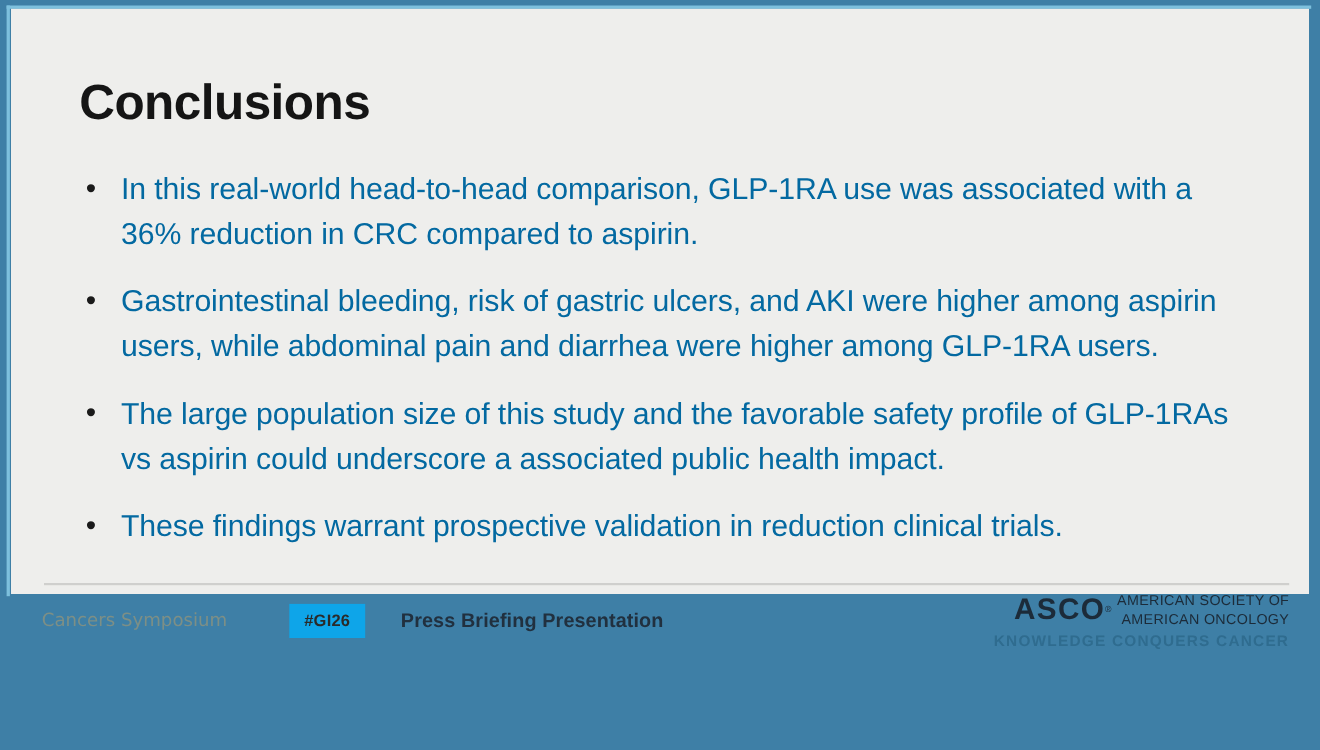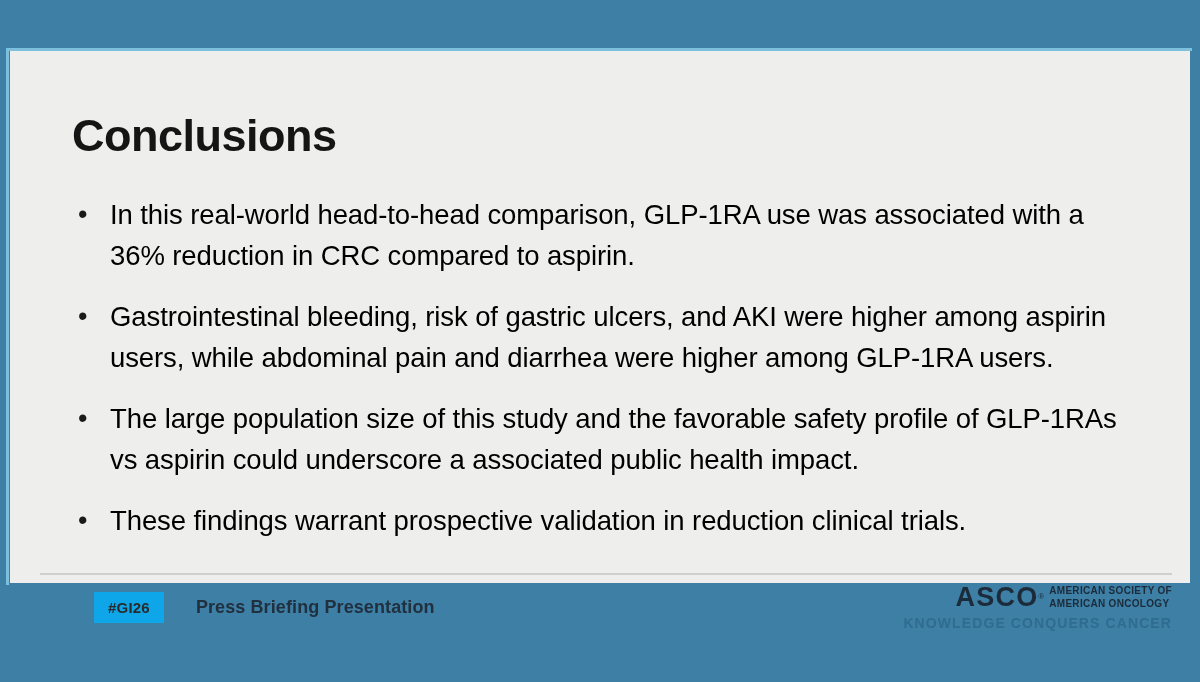--- a/index.html
+++ b/index.html
@@ -16,21 +16,20 @@
   }
 
   
   .slide-frame {
     position: relative;
     box-sizing: border-box;
     width: 1200px;
     height: 550px;
     background: #3e7fa6;
     padding: 8px 10px 10px 10px;
-    margin-top: 43px;
   }
   
   .slide-frame::before {
     content: "";
     position: absolute;
     left: 6px;
     top: 5px;
     right: 8px;
     height: 3px;
     background: #7dc0dd;
@@ -85,21 +84,21 @@
     line-height: 41px;
     color: #1a1a1a;
     text-align: left;
     padding-left: 6px;
     box-sizing: border-box;
   }
   .bullet-text {
     flex: 1 1 auto;
     font-size: 27.5px;
     line-height: 41px;
-    color: #000000;
+    color: #0369a1;
     letter-spacing: -0.1px;
   }
 
   
   .footer {
     flex: 0 0 auto;
     position: relative;
     height: 78px;
     padding: 0 18px 0 28px;
     display: flex;
@@ -185,26 +184,26 @@
     letter-spacing: 1.2px;
     font-family: "Liberation Sans", sans-serif;
   }
   .asco-reg {
     font-size: 8px;
     vertical-align: super;
     color: #1c2b39;
     margin-right: 5px;
   }
   .asco-society {
-    font-size: 10px;
-    color: #1c2b39;
-    text-align: left;
+    font-size: 13px;
+    color: #1c2b39;
+    text-align: right;
     line-height: 1.25;
     letter-spacing: 0.3px;
-    font-weight: bold;
+    font-weight: normal;
   }
   .asco-tagline {
     margin-top: 4px;
     font-size: 14px;
     font-weight: bold;
     color: #2f6c8f;
     letter-spacing: 1.1px;
   }
 </style>
 </head>
@@ -232,20 +231,21 @@
         <span class="bullet-marker">•</span>
         <span class="bullet-text">These findings warrant prospective validation in reduction clinical trials.</span>
       </li>
     </ul>
 
     <div class="footer">
       <div class="footer-rule"></div>
       <div class="footer-inner">
 
         <div class="symposium-logo">
+          <div class="symposium-line">Cancers Symposium</div>
         </div>
 
         <div class="hashtag-badge">#GI26</div>
 
         <div class="press-label">Press Briefing Presentation</div>
 
         <div class="footer-spacer"></div>
 
         <div class="asco-logo">
           <div class="asco-logo-top">

